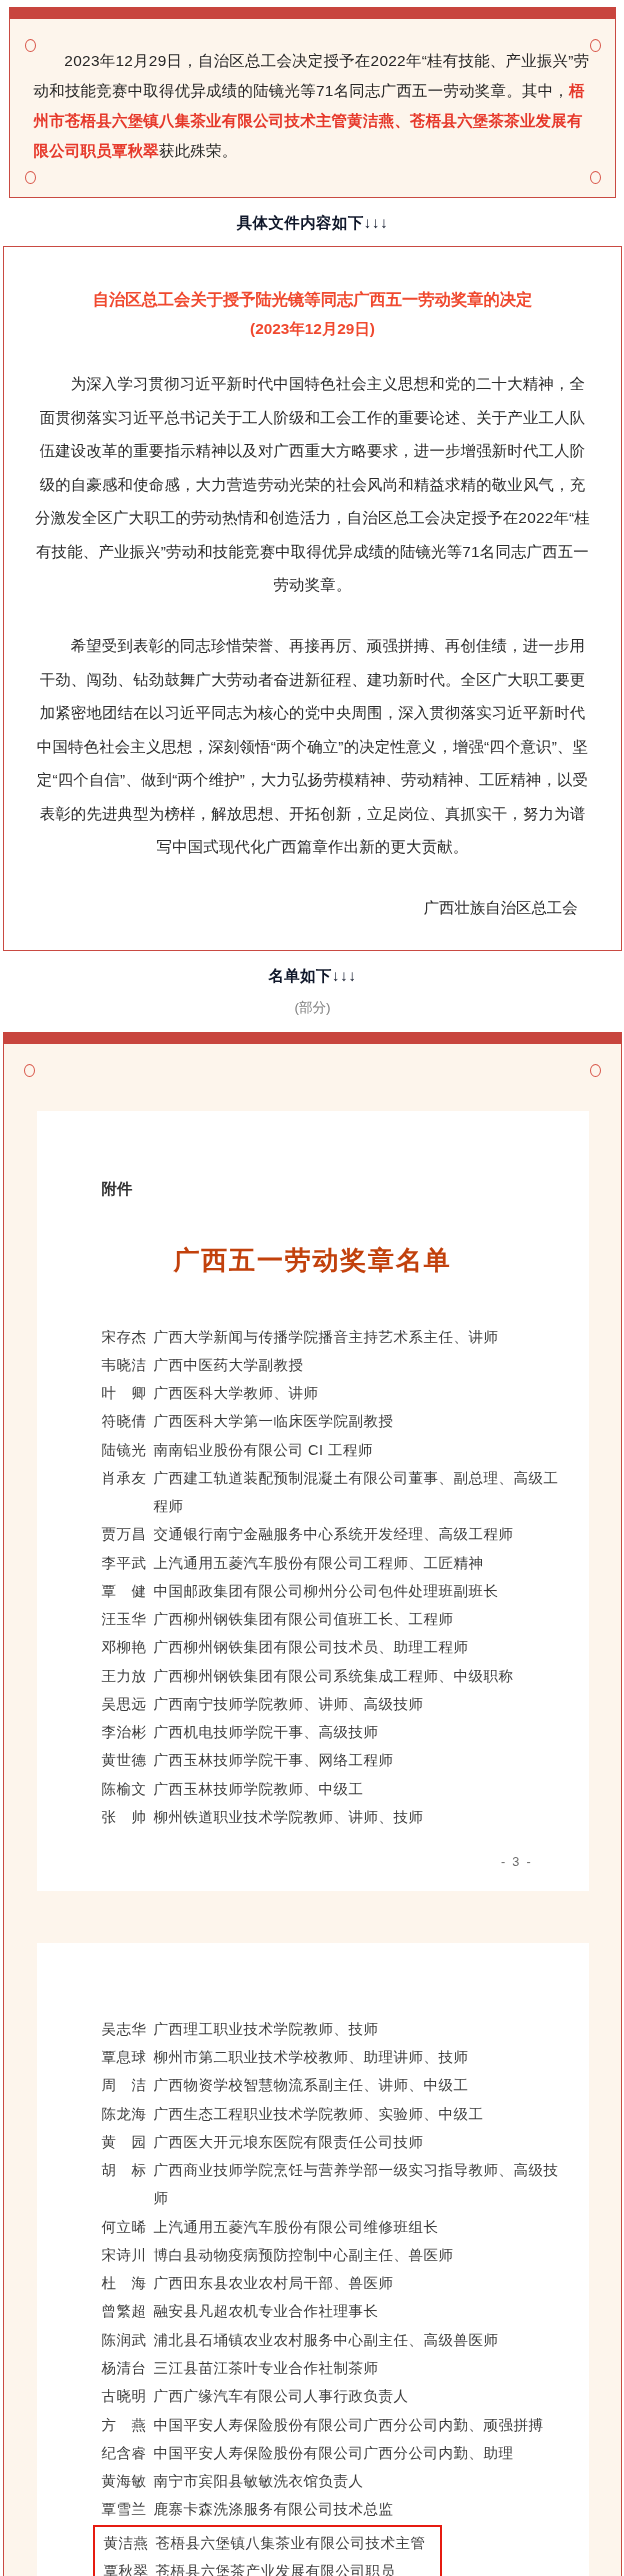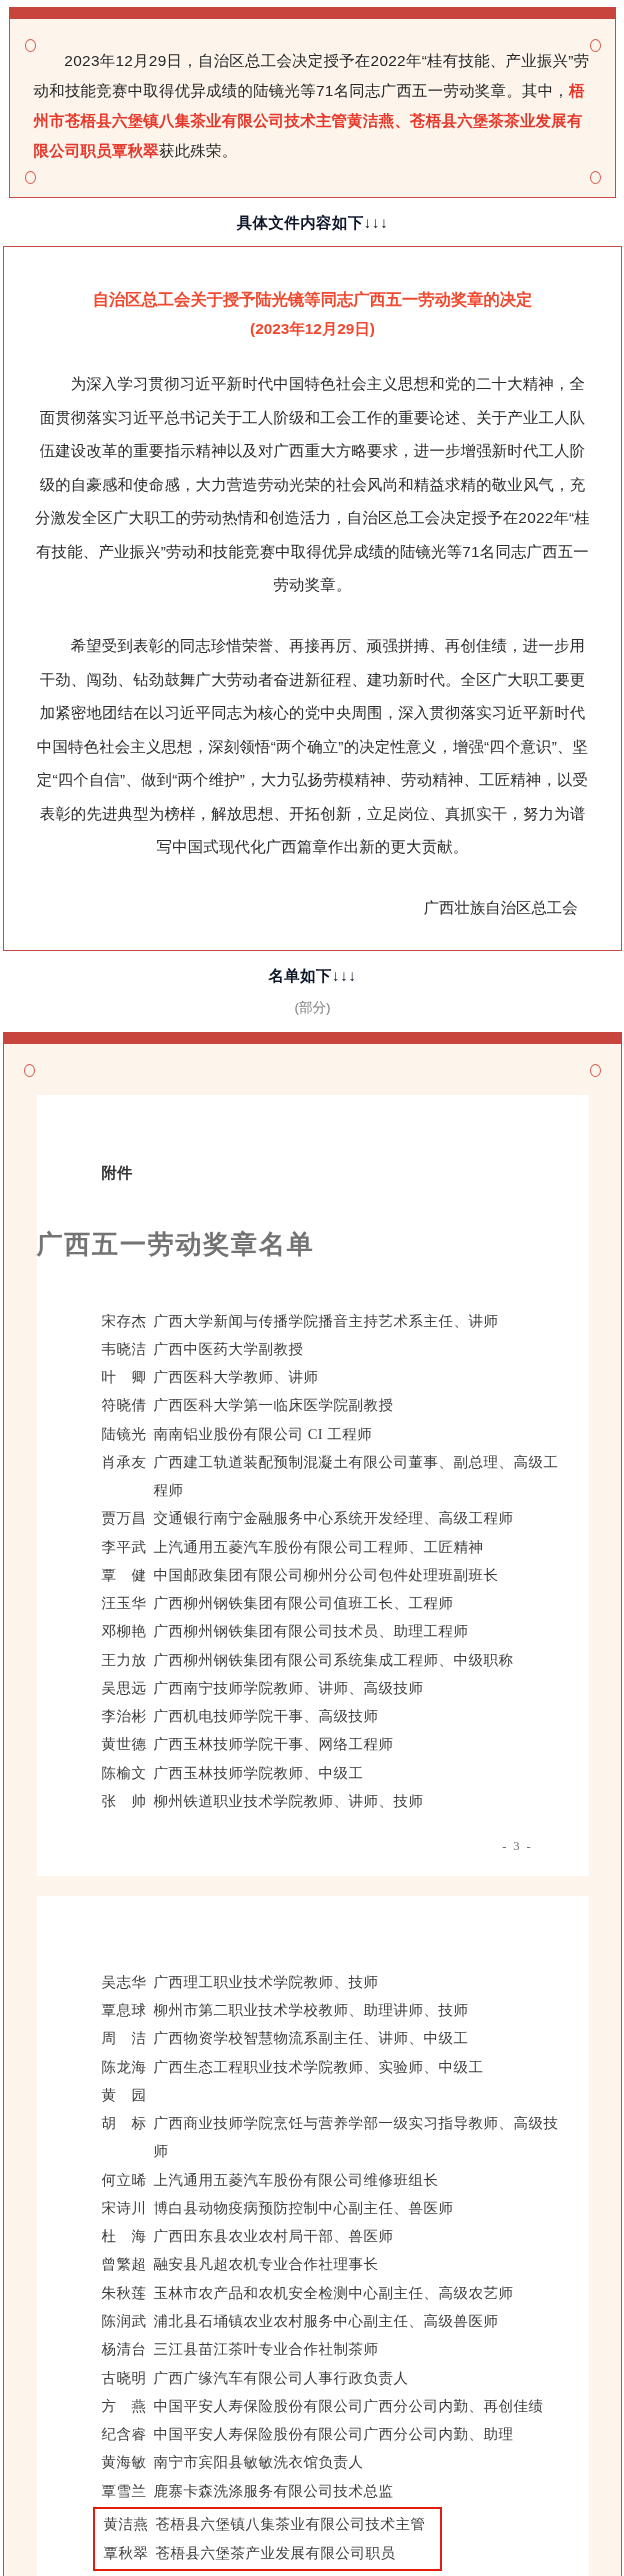--- a/index.html
+++ b/index.html
@@ -28,28 +28,28 @@
   .decision-title{margin:0;text-align:center;font-size:16.3px;font-weight:bold;color:#f0492f;line-height:1.5;}
   .decision-date{margin:7.2px 0 0;text-align:center;font-size:15.4px;font-weight:bold;color:#f0492f;}
   .decision-para{margin:27px 0 0;font-size:15.4px;line-height:2.18;text-indent:2em;letter-spacing:0.2px;color:#2b2b2b;text-align:center;}
   .decision-sign{margin:34px 12.7px 0 0;text-align:right;font-size:15.4px;color:#2b2b2b;}
 
   
   .list-box{margin:0 2.7px;}
   .list-body{position:relative;background:#fdf5ec;border:0.9px solid #c94a42;border-top:none;
     padding:51px 0 42px;}
   .list-body .c-tl{left:20px;top:20px;} .list-body .c-tr{right:20px;top:20px;}
-  .page{width:552px;margin:0 auto;background:#ffffff;box-sizing:border-box;
-    font-family:Liberation Serif, serif;color:#3d3d3d;}
+  .page{width:552px;margin:16px auto;background:#ffffff;box-sizing:border-box;
+    font-family:Liberation Sans, sans-serif;color:#3d3d3d;}
   .page3{min-height:771px;padding:68px 0 22px;}
   .page4{min-height:763px;padding:72px 0 22px;}
   .page-gap{height:20px;}
   .attach-label{margin:0 0 0 65px;font-size:15.4px;font-weight:bold;color:#333;}
-  .attach-title{margin:43px 0 45px;font-size:26px;font-weight:bold;
-    letter-spacing:1.8px;color:#737373;}
+  .attach-title{margin:43px 0 45px;text-align:center;font-size:26px;font-weight:bold;
+    letter-spacing:1.8px;color:#c2410c;}
   .rows{margin:0 22.6px 0 65px;}
   .row{display:flex;gap:7px;font-size:14.5px;line-height:1.95;letter-spacing:0.5px;}
   .row-name{flex:0 0 45px;white-space:nowrap;}
   .row-desc{flex:1;}
   .highlight{width:fit-content;border:2.7px solid #e61b10;margin:1.8px 0 1.8px 56px;padding:1.8px 14.5px 1.8px 9px;}
   .highlight .rows{margin:0;}
   .pageno{font-size:12.7px;color:#6b6b6b;letter-spacing:1.8px;margin-top:23.5px;}
   .pageno.right{text-align:right;margin-right:56px;}
 </style>
 </head>
@@ -200,20 +200,21 @@
               <span class="row-desc">广西物资学校智慧物流系副主任、讲师、中级工</span>
             </div>
 
             <div class="row">
               <span class="row-name">陈龙海</span>
               <span class="row-desc">广西生态工程职业技术学院教师、实验师、中级工</span>
             </div>
 
             <div class="row">
               <span class="row-name">黄　园</span>
+              <span class="row-desc">广西医大开元埌东医院有限责任公司技师</span>
             </div>
 
             <div class="row">
               <span class="row-name">胡　标</span>
               <span class="row-desc">广西商业技师学院烹饪与营养学部一级实习指导教师、高级技师</span>
             </div>
 
             <div class="row">
               <span class="row-name">何立晞</span>
               <span class="row-desc">上汽通用五菱汽车股份有限公司维修班组长</span>
@@ -227,43 +228,39 @@
             <div class="row">
               <span class="row-name">杜　海</span>
               <span class="row-desc">广西田东县农业农村局干部、兽医师</span>
             </div>
 
             <div class="row">
               <span class="row-name">曾繁超</span>
               <span class="row-desc">融安县凡超农机专业合作社理事长</span>
             </div>
 
-            <div class="row">
-              <span class="row-name">朱秋莲</span>
-              <span class="row-desc">玉林市农产品和农机安全检测中心副主任、高级农艺师</span>
-            </div>
 
             <div class="row">
               <span class="row-name">陈润武</span>
               <span class="row-desc">浦北县石埇镇农业农村服务中心副主任、高级兽医师</span>
             </div>
 
             <div class="row">
               <span class="row-name">杨清台</span>
               <span class="row-desc">三江县苗江茶叶专业合作社制茶师</span>
             </div>
 
             <div class="row">
               <span class="row-name">古晓明</span>
               <span class="row-desc">广西广缘汽车有限公司人事行政负责人</span>
             </div>
 
             <div class="row">
               <span class="row-name">方　燕</span>
-              <span class="row-desc">中国平安人寿保险股份有限公司广西分公司内勤、再创佳绩</span>
+              <span class="row-desc">中国平安人寿保险股份有限公司广西分公司内勤、顽强拼搏</span>
             </div>
 
             <div class="row">
               <span class="row-name">纪含睿</span>
               <span class="row-desc">中国平安人寿保险股份有限公司广西分公司内勤、助理</span>
             </div>
 
             <div class="row">
               <span class="row-name">黄海敏</span>
               <span class="row-desc">南宁市宾阳县敏敏洗衣馆负责人</span>

